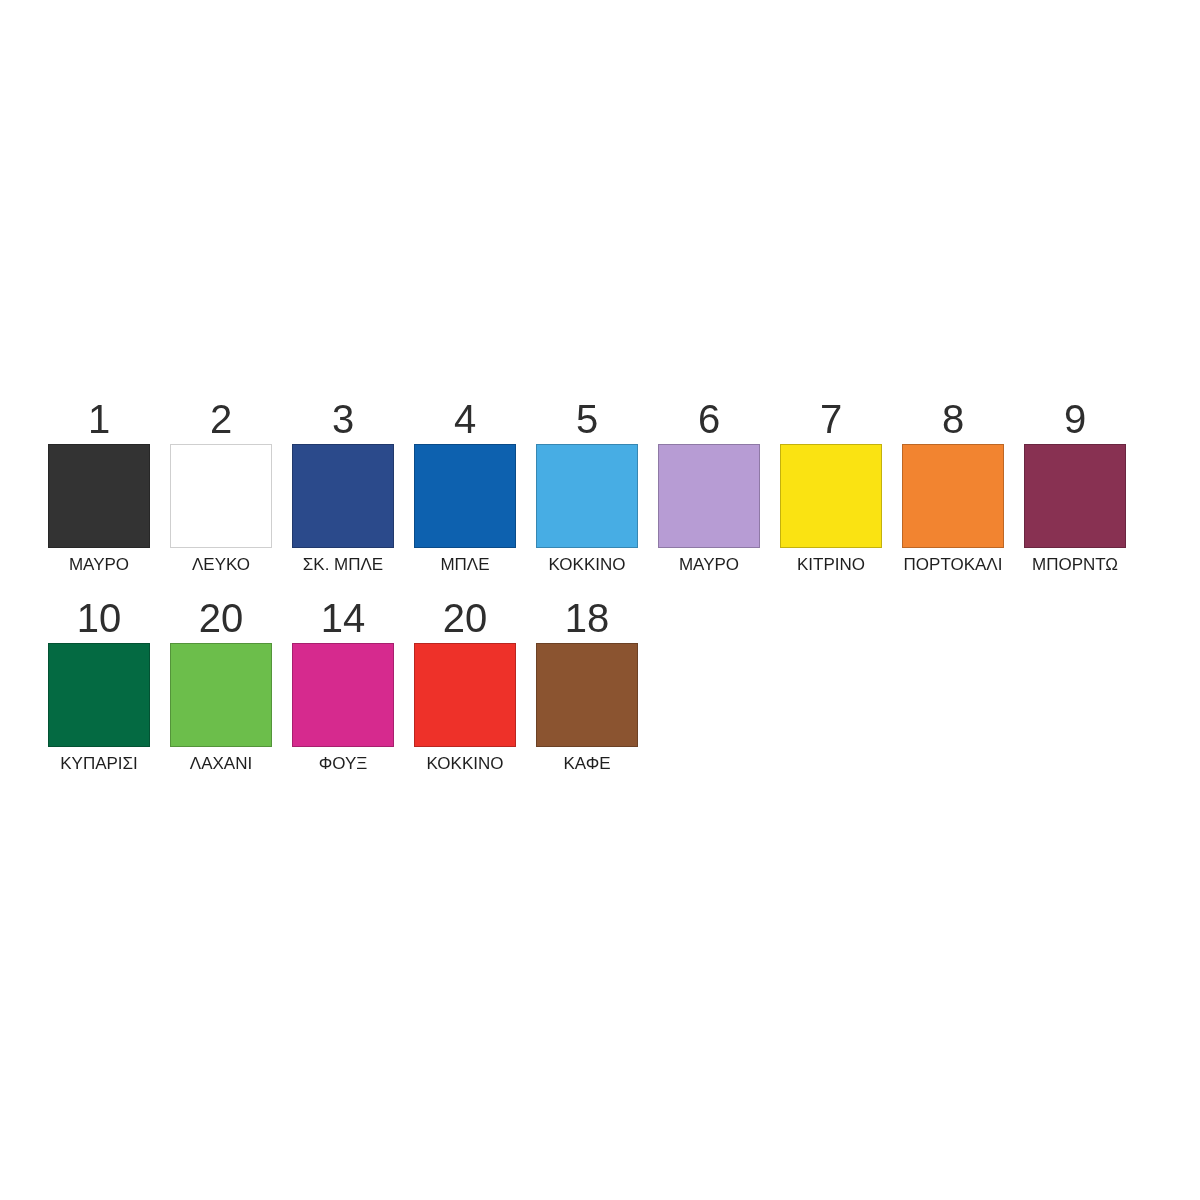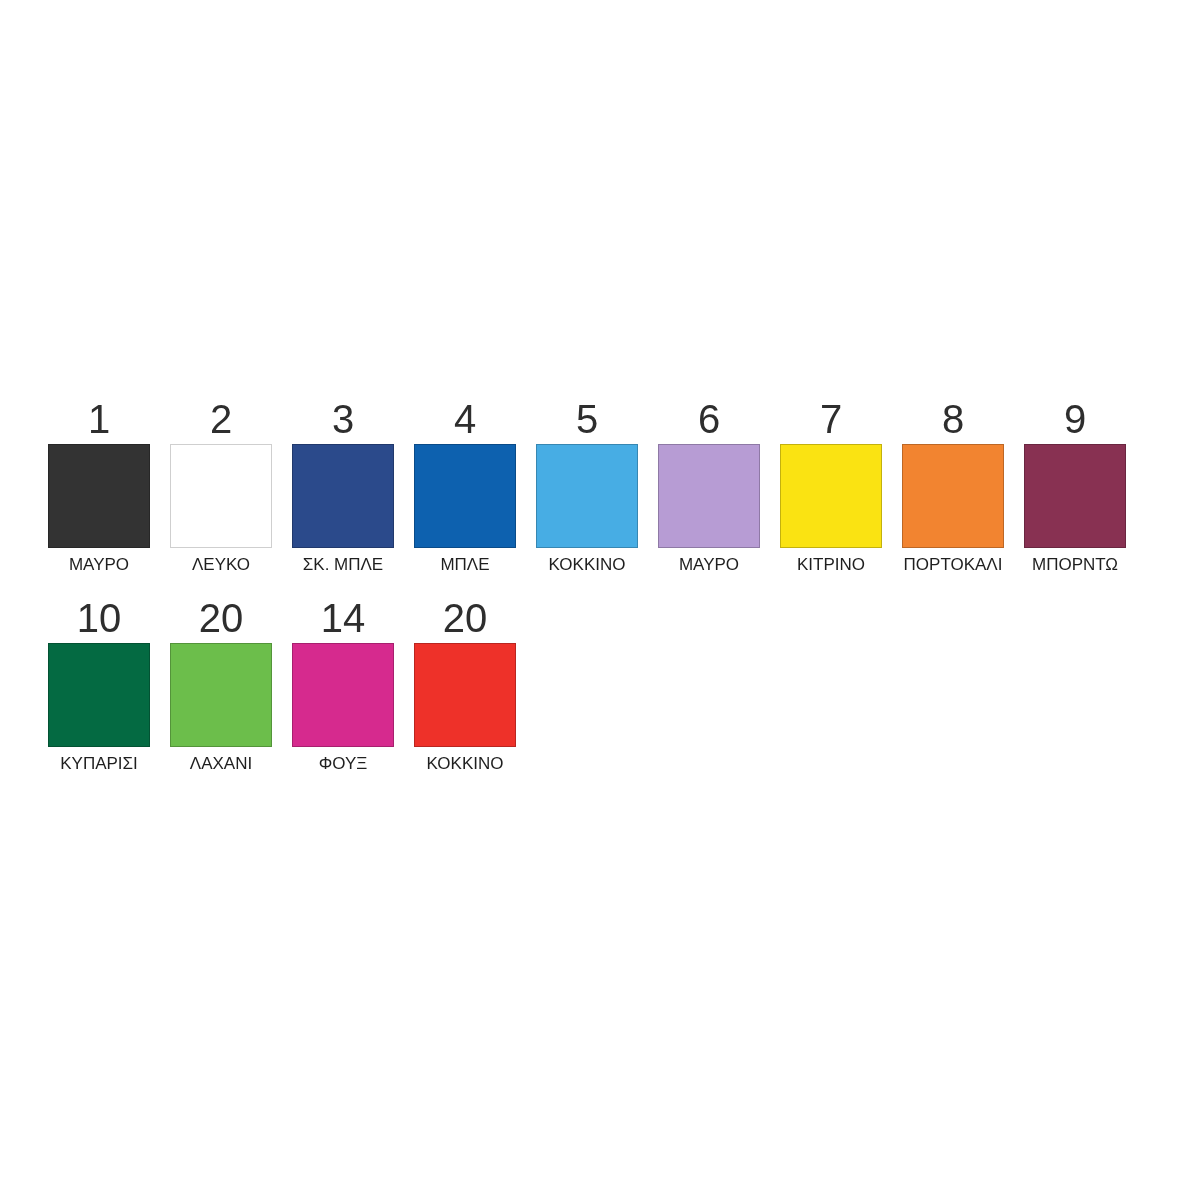--- a/index.html
+++ b/index.html
@@ -151,15 +151,20 @@
         <div class="swatch-cell">
           <div class="swatch-number">14</div>
           <div class="swatch-chip" style="background-color: rgb(214, 42, 142);"></div>
           <div class="swatch-label">ΦΟΥΞ</div>
         </div>
         <div class="swatch-cell">
           <div class="swatch-number">20</div>
           <div class="swatch-chip" style="background-color: rgb(238, 49, 41);"></div>
           <div class="swatch-label">ΚΟΚΚΙΝΟ</div>
         </div>
+        <div class="swatch-cell">
+          <div class="swatch-number">18</div>
+          <div class="swatch-chip" style="background-color: rgb(139, 84, 48);"></div>
+          <div class="swatch-label">ΚΑΦΕ</div>
+        </div>
       </div>
     </div>
 </div>
 
 </body></html>

